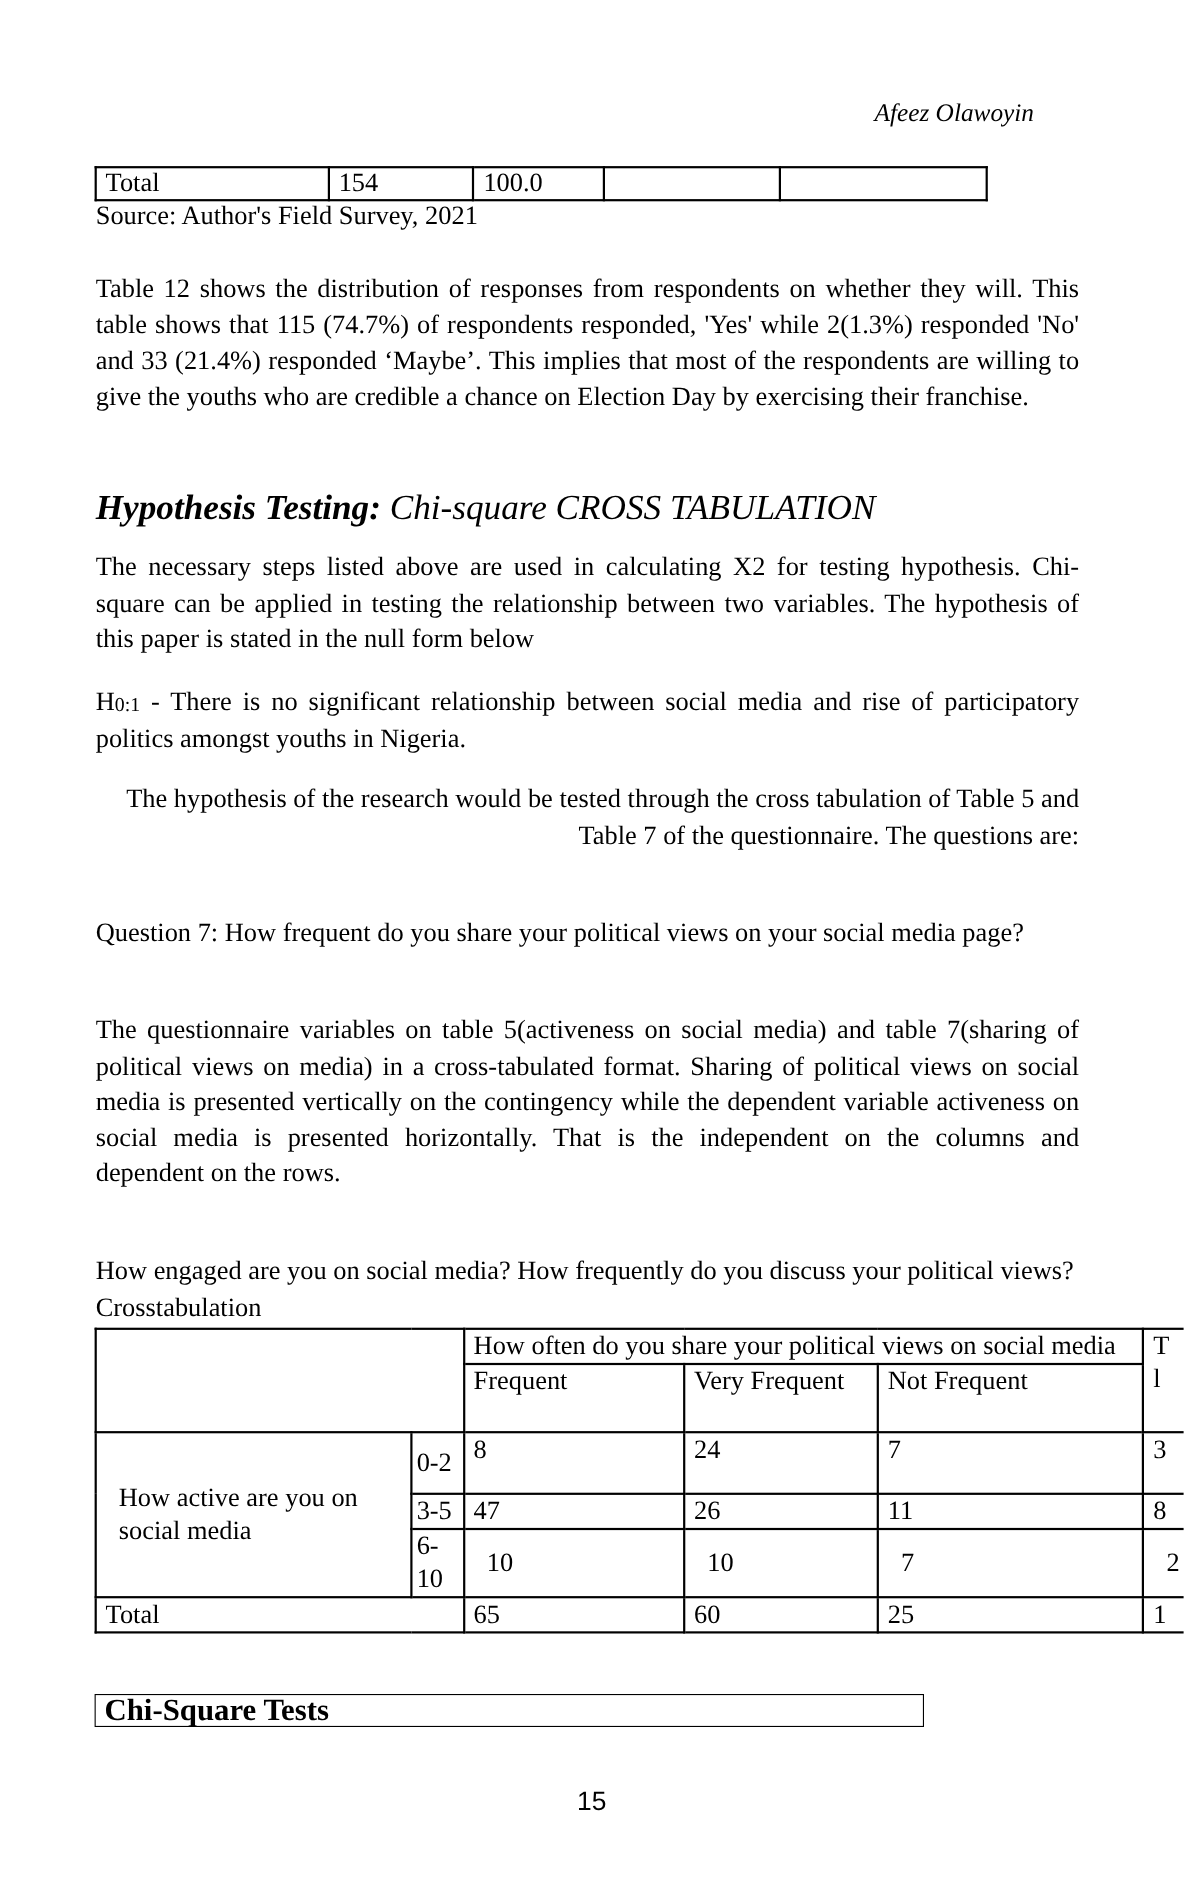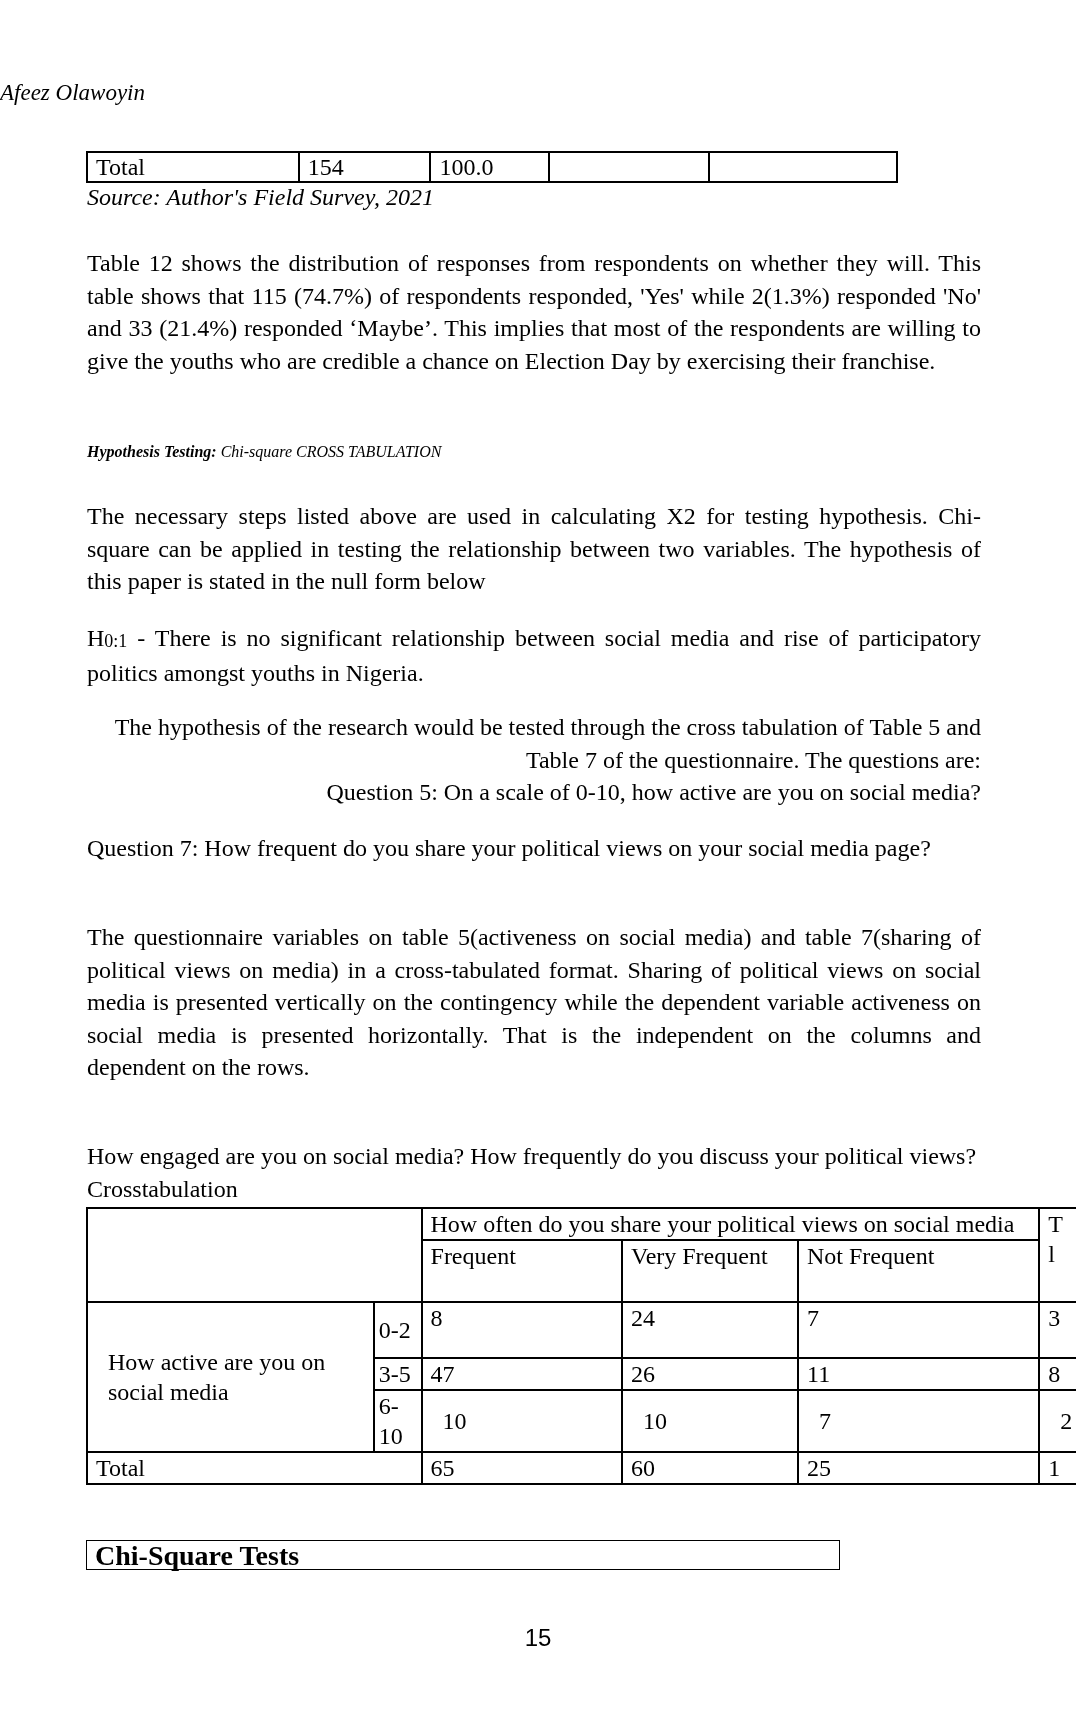--- a/index.html
+++ b/index.html
@@ -3,40 +3,40 @@
 <meta charset="utf-8">
 <style>
   html, body { margin: 0; padding: 0; background: #ffffff; }
   body {
     width: 1076px; height: 1723px; position: relative; overflow: hidden;
     font-family: "Liberation Serif", "DejaVu Serif", serif;
     color: #000;
   }
   .abs { position: absolute; }
   .running-head {
-    left: 0; width: 940px; top: 80px; text-align: left;
+    left: 0; width: 940px; top: 90px; text-align: right;
     font-style: italic; font-size: 23px;
   }
   table { border-collapse: collapse; }
   .prev-table {
     left: 86px; top: 151px; width: 812px;
     font-size: 24px;
   }
   .prev-table td {
     border: 2px solid #000; height: 28px; padding: 0 8px; line-height: 28px;
   }
   .source {
-    left: 87px; top: 184px; font-style: italic; font-size: 24px;
+    left: 87px; top: 184px; font-size: 24px;
   }
   .para {
     left: 87px; width: 894px; font-size: 24px; line-height: 32.5px;
     text-align: justify; margin: 0;
   }
   .heading {
-    left: 87px; top: 443px; font-size: 16px;
+    left: 87px; top: 443px; font-size: 32px;
   }
   .heading b { font-style: italic; font-weight: bold; }
   .heading i { font-style: italic; }
   sub.hsub { font-size: 18px; vertical-align: baseline; position: relative; top: 1px; }
   .caption {
     left: 87px; top: 1140px; width: 900px; font-size: 24px; line-height: 32.5px;
   }
   .crosstab {
     left: 86px; top: 1207px; width: 1010px;
     font-size: 24px; line-height: 30px;
@@ -78,21 +78,21 @@
 <p class="abs para" style="top:247px"><span>Table 12 shows the distribution of responses from respondents on whether they will. This table shows that 115 (74.7%) of respondents responded, 'Yes' while 2(1.3%) responded 'No' and 33 (21.4%) responded ‘Maybe’. This implies that most of the respondents are willing to give the youths who are credible a chance on Election Day by exercising their franchise.</span></p>
 
 <div class="abs heading">
   <b>Hypothesis Testing:</b><i> Chi-square CROSS TABULATION</i>
 </div>
 
 <p class="abs para" style="top:500px"><span>The necessary steps listed above are used in calculating X2 for testing hypothesis. Chi-square can be applied in testing the relationship between two variables. The hypothesis of this paper is stated in the null form below</span></p>
 
 <p class="abs para" style="top:622px"><span>H</span><sub class="hsub">0:1</sub><span> - There is no significant relationship between social media and rise of participatory politics amongst youths in Nigeria.</span></p>
 
-<p class="abs para" style="top:711px; text-align:right"><span>The hypothesis of the research would be tested through the cross tabulation of Table 5 and Table 7 of the questionnaire. The questions are:</span><br><span>Question 5: On a scale of 0-10, how active are you on social media?</span></p>
+<p class="abs para" style="top:711px; text-align:right"><span>The hypothesis of the research would be tested through the cross tabulation of Table 5 and Table 7 of the questionnaire. The questions are:</span><br></p>
 
 <p class="abs para" style="top:832px"><span>Question 7: How frequent do you share your political views on your social media page?</span></p>
 
 <p class="abs para" style="top:921px"><span>The questionnaire variables on table 5(activeness on social media) and table 7(sharing of political views on media) in a cross-tabulated format. Sharing of political views on social media is presented vertically on the contingency while the dependent variable activeness on social media is presented horizontally. That is the independent on the columns and dependent on the rows.</span></p>
 
 <div class="abs caption">How engaged are you on social media? How frequently do you discuss your political views?  Crosstabulation</div>
 
 <table class="abs crosstab">
   <tbody>
       <tr>

